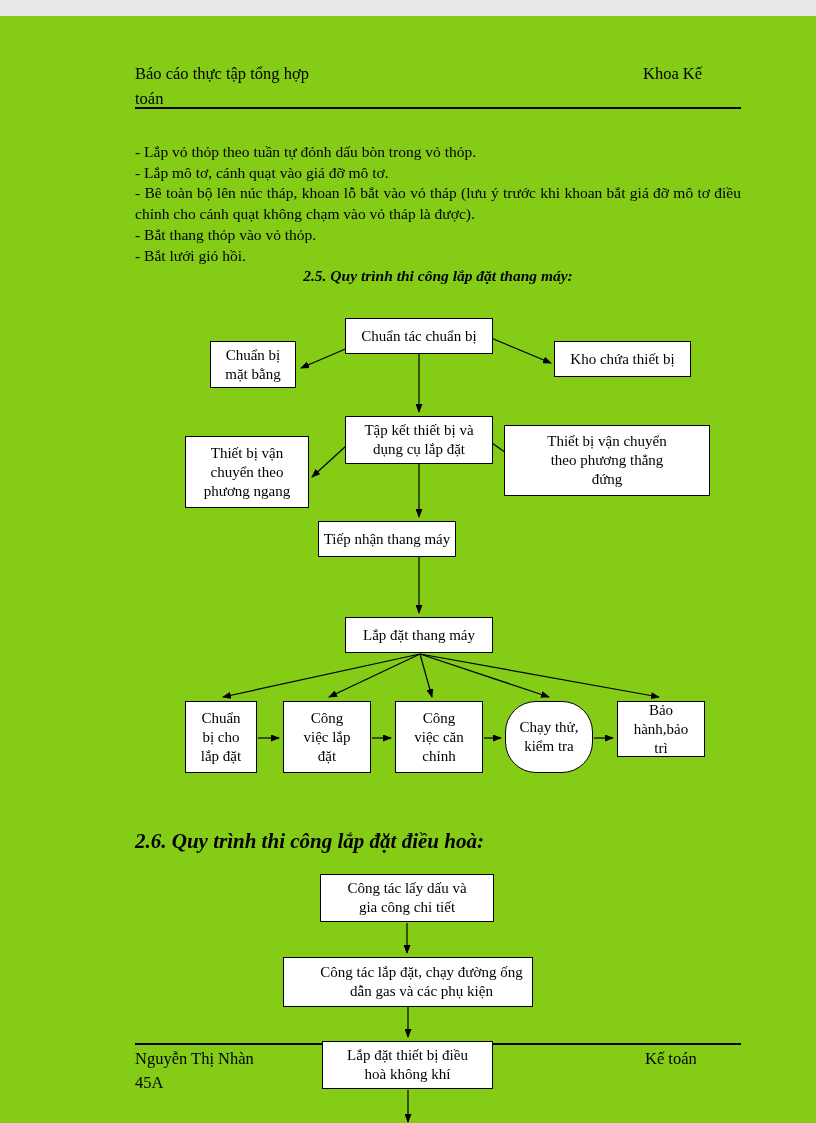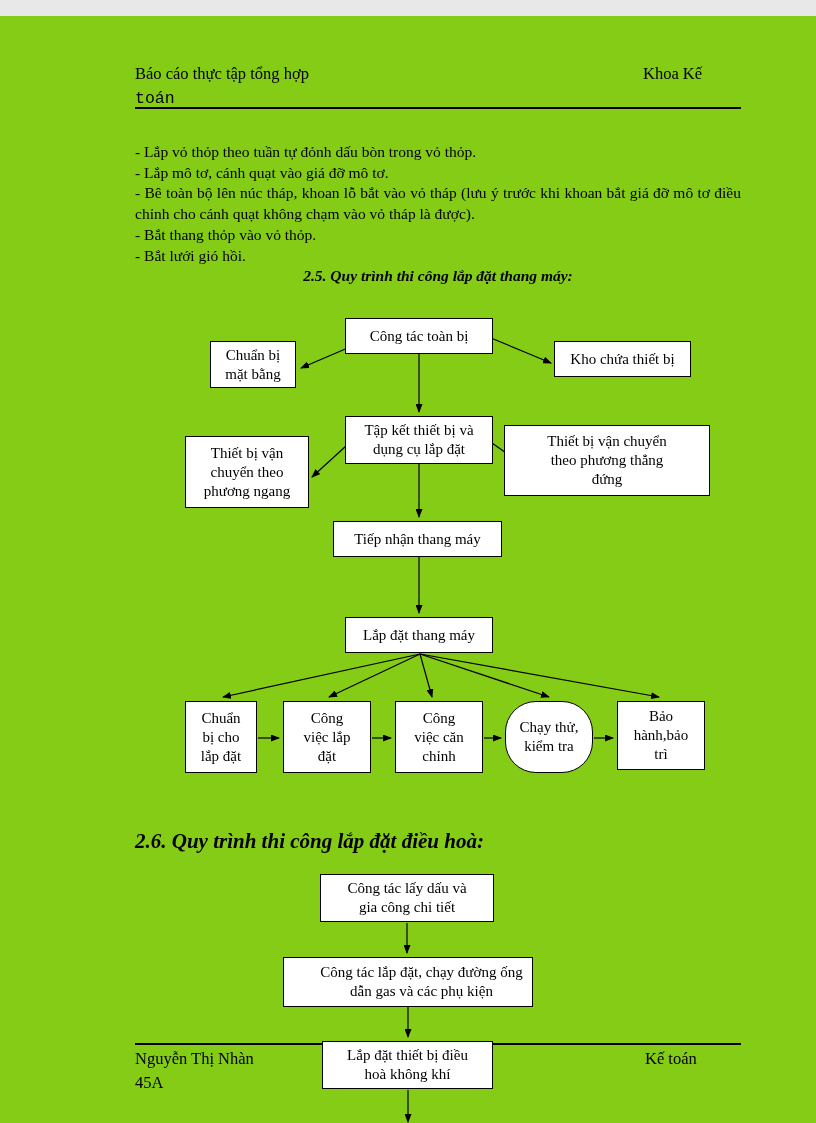--- a/index.html
+++ b/index.html
@@ -3,21 +3,21 @@
 <meta charset="utf-8">
 <style>
   html,body{margin:0;padding:0;background:#e8e8e8;}
   .page{
     position:relative;width:816px;height:1123px;margin:16px auto;
     background:#84cc16;overflow:hidden;color:#000;
     font-family:"Liberation Serif","DejaVu Serif",serif;
   }
   .abs{position:absolute;}
   .hdr-left1{left:135px;top:48px;font-size:16.5px;}
-  .hdr-left2{left:135px;top:73px;font-size:16.5px;font-family:Liberation Mono, monospace;}
+  .hdr-left2{left:135px;top:73px;font-size:16.5px;}
   .hdr-right{left:643px;top:48px;font-size:16.5px;}
   .rule{height:2px;background:#000;}
   .hdr-rule{left:135px;top:91px;width:606px;}
   .body-text{left:135px;top:126px;width:606px;font-size:15.5px;line-height:20.7px;text-align:justify;z-index:1;}
   .body-text .item{margin:0;}
   .sec-heading{font-weight:bold;font-style:italic;text-align:center;}
   .sec-26{left:135px;top:813px;font-size:21px;font-weight:bold;font-style:italic;z-index:1;}
   .arrows{left:0;top:0;z-index:2;pointer-events:none;}
   .fc-box{
     position:absolute;z-index:3;box-sizing:border-box;
@@ -74,46 +74,46 @@
     <line x1="258" y1="722" x2="279" y2="722" stroke="#000" stroke-width="1.2" marker-end="url(#ah)"></line>
     <line x1="372" y1="722" x2="391" y2="722" stroke="#000" stroke-width="1.2" marker-end="url(#ah)"></line>
     <line x1="484" y1="722" x2="501" y2="722" stroke="#000" stroke-width="1.2" marker-end="url(#ah)"></line>
     <line x1="594" y1="722" x2="613" y2="722" stroke="#000" stroke-width="1.2" marker-end="url(#ah)"></line>
 
     <line x1="407" y1="907" x2="407" y2="937" stroke="#000" stroke-width="1.2" marker-end="url(#ah)"></line>
     <line x1="408" y1="991" x2="408" y2="1021" stroke="#000" stroke-width="1.2" marker-end="url(#ah)"></line>
     <line x1="408" y1="1074" x2="408" y2="1106" stroke="#000" stroke-width="1.2" marker-end="url(#ah)"></line>
   </svg>
 
-  <div class="fc-box" style="left:345px;top:302px;width:148px;height:36px;">Công tác toàn bị</div>
+  <div class="fc-box" style="left:345px;top:302px;width:148px;height:36px;">Chuẩn tác chuẩn bị</div>
   <div class="fc-box" style="left:210px;top:325px;width:86px;height:47px;">Chuẩn bị
 mặt bằng</div>
   <div class="fc-box" style="left:554px;top:325px;width:137px;height:36px;text-align:right;">Kho chứa thiết bị</div>
   <div class="fc-box" style="left:345px;top:400px;width:148px;height:48px;">Tập kết thiết bị và
 dụng cụ lắp đặt</div>
   <div class="fc-box" style="left:185px;top:420px;width:124px;height:72px;">Thiết bị vận
 chuyển theo
 phương ngang</div>
   <div class="fc-box" style="left:504px;top:409px;width:206px;height:71px;">Thiết bị vận chuyển
 theo phương thẳng
 đứng</div>
-  <div class="fc-box" style="left:333px;top:505px;width:169px;height:36px;">Tiếp nhận thang máy</div>
+  <div class="fc-box" style="left:318px;top:505px;width:138px;height:36px;">Tiếp nhận thang máy</div>
   <div class="fc-box" style="left:345px;top:601px;width:148px;height:36px;">Lắp đặt thang máy</div>
   <div class="fc-box" style="left:185px;top:685px;width:72px;height:72px;">Chuẩn
 bị cho
 lắp đặt</div>
   <div class="fc-box" style="left:283px;top:685px;width:88px;height:72px;">Công
 việc lắp
 đặt</div>
   <div class="fc-box" style="left:395px;top:685px;width:88px;height:72px;">Công
 việc căn
 chỉnh</div>
   <div class="fc-box" style="left:505px;top:685px;width:88px;height:72px;border-radius:31px;">Chạy thử,
 kiểm tra</div>
-  <div class="fc-box" style="left:617px;top:685px;width:88px;height:69px;">Bảo
+  <div class="fc-box" style="left:617px;top:685px;width:88px;height:56px;">Bảo
 hành,bảo
 trì</div>
 
   <div class="fc-box" style="left:320px;top:858px;width:174px;height:48px;">Công tác lấy dấu và
 gia công chi tiết</div>
   <div class="fc-box" style="left:283px;top:941px;width:250px;height:50px;padding-left:27px;">Công tác lắp đặt, chạy đường ống
 dẫn gas và các phụ kiện</div>
   <div class="fc-box" style="left:322px;top:1025px;width:171px;height:48px;">Lắp đặt thiết bị điều
 hoà không khí</div>
   <div class="fc-box top-align" style="left:297px;top:1110px;width:234px;height:45px;">Công tác thi công lắp đặt</div>

